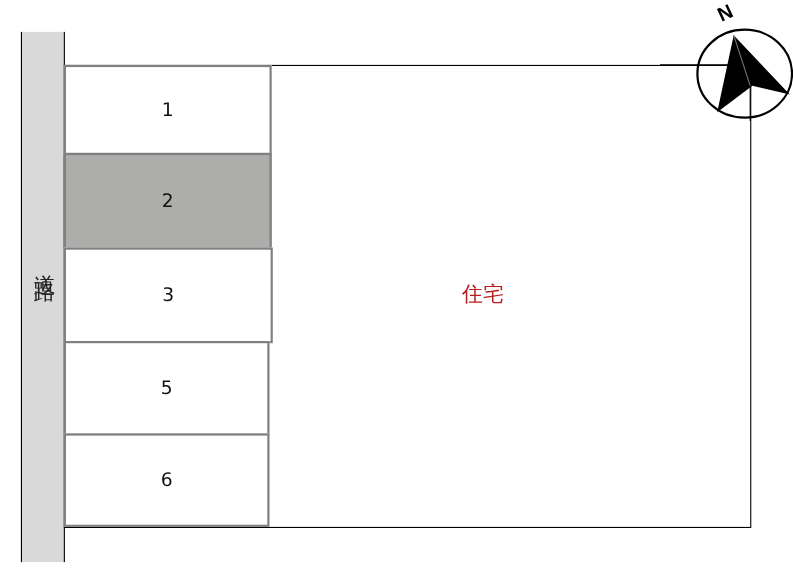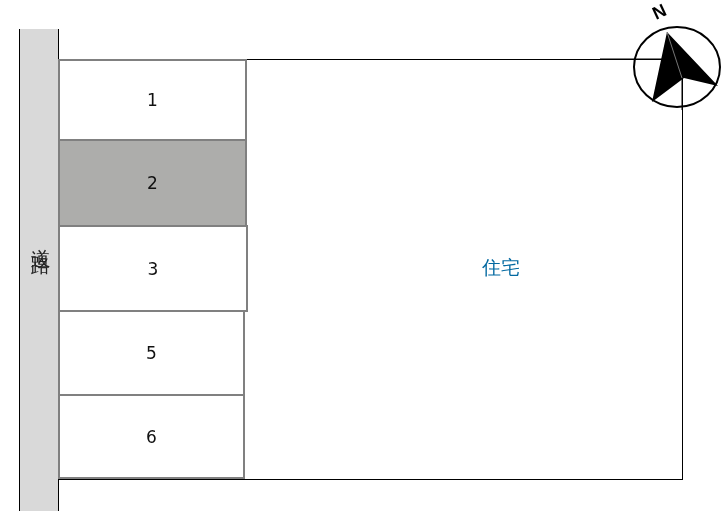--- a/index.html
+++ b/index.html
@@ -5,21 +5,21 @@
   html, body { margin: 0; padding: 0; background: #ffffff; }
   body { width: 721px; height: 520px; position: relative; overflow: hidden;
          font-family: "DejaVu Sans", sans-serif; }
   .abs { position: absolute; box-sizing: border-box; }
   .road { left: 19px; top: 29px; width: 40px; height: 482px; background: #d9d9d9;
           border-left: 1px solid #000; border-right: 1px solid #000; }
   .road-label { left: 19px; top: 233px; width: 40px; text-align: center; font-size: 20px;
                 line-height: 37px; color: #222; writing-mode: vertical-rl; letter-spacing: 6px;
                 display: flex; justify-content: center; }
   .house { left: 58px; top: 59px; width: 625px; height: 421px; border: 1px solid #000; }
-  .house-label { left: 420px; top: 255px; width: 100px; text-align: right; font-size: 19px; color: #0369a1; }
+  .house-label { left: 420px; top: 255px; width: 100px; text-align: left; font-size: 19px; color: #b91c1c; }
   .lot { border: 2px solid #808080; background: #fff; display: flex; align-items: center;
          justify-content: center; font-size: 17px; color: #111; }
   .lot.sold { background: #adadab; }
 </style>
 </head>
 <body>
 
 <div class="abs road"></div>
 <div class="abs road-label">道路</div>
 

